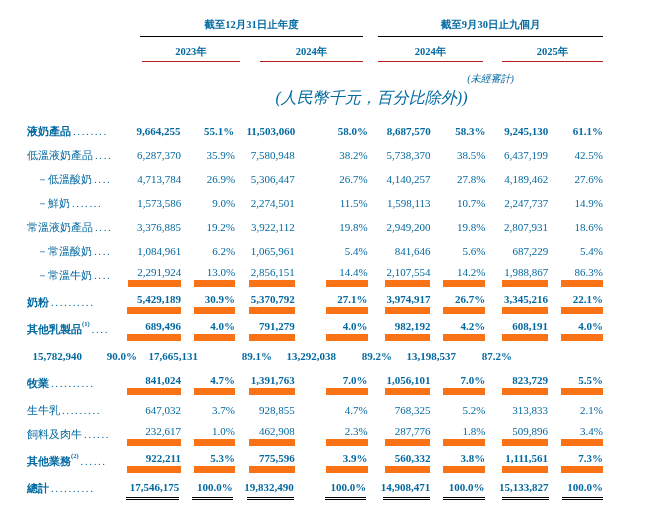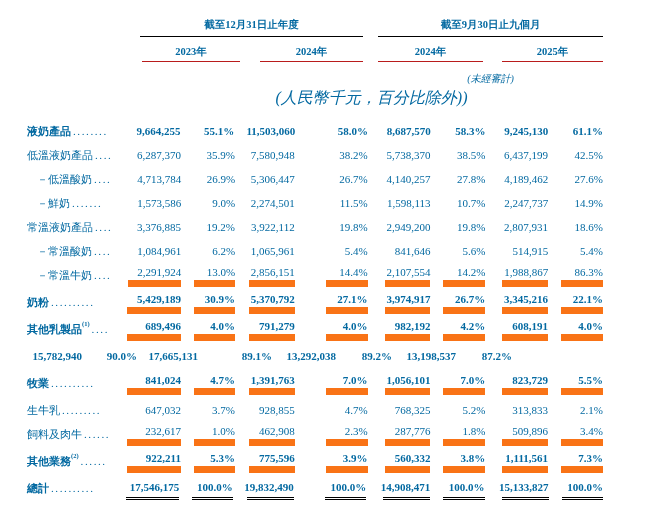--- a/index.html
+++ b/index.html
@@ -162,21 +162,21 @@
     <div class="cell c-label">
           <span class="lbl">－常溫酸奶</span>
           <span class="leader">....</span>
         </div>
     <div class="cell num c0">1,084,961</div>
     <div class="cell num c1">6.2%</div>
     <div class="cell num c2">1,065,961</div>
     <div class="cell num c3">5.4%</div>
     <div class="cell num c4">841,646</div>
     <div class="cell num c5">5.6%</div>
-    <div class="cell num c6">514,915</div>
+    <div class="cell num c6">687,229</div>
     <div class="cell num c7">5.4%</div>
   </div>
 
   <div class="row ind1">
     <div class="cell c-label">
           <span class="lbl">－常溫牛奶</span>
           <span class="leader">....</span>
         </div>
     <div class="cell num c0 u">2,291,924</div>
     <div class="cell num c1 u">13.0%</div>

